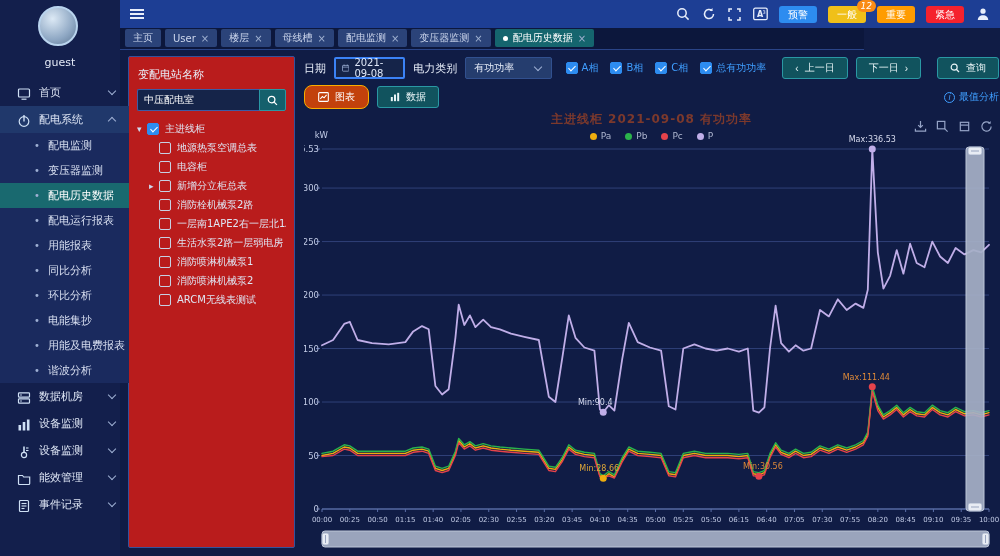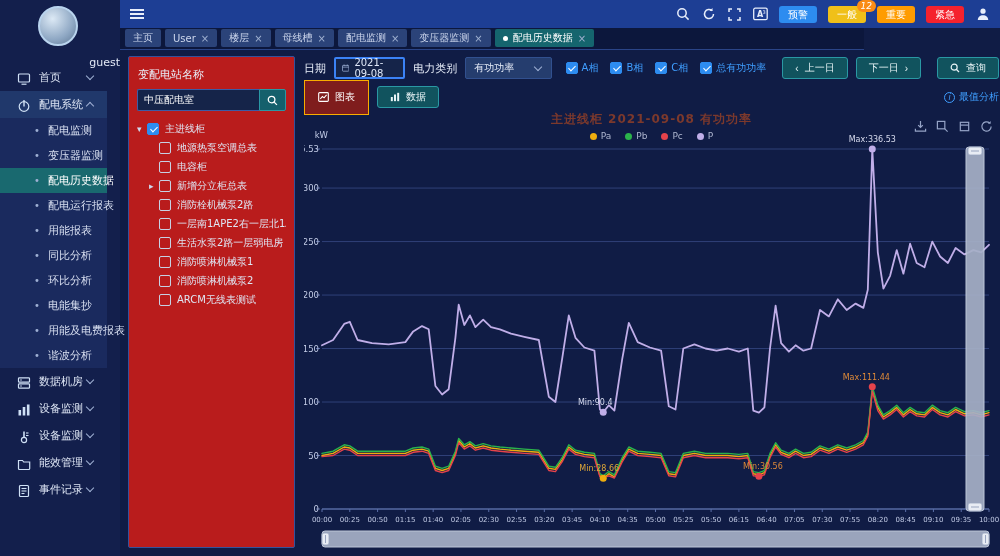--- a/index.html
+++ b/index.html
@@ -4,22 +4,22 @@
 <style>
   * { margin:0; padding:0; box-sizing:border-box; }
   html,body { background:#0a1434; }
   body { font-family:"DejaVu Sans","Liberation Sans",sans-serif; }
   #root { position:relative; width:1000px; height:556px; overflow:hidden; background:#101c45; }
 
   
   .sidebar { position:absolute; left:0; top:0; width:120px; height:556px; background:#131f4c; z-index:5; }
   .avatar { position:absolute; left:38px; top:6px; width:40px; height:40px; border-radius:50%;
             background:radial-gradient(circle at 35% 30%, #dce9f5, #8fa8c4 60%, #5d7795); border:2px solid #b9d4ee; }
-  .guest { position:absolute; top:56px; left:0; width:120px; text-align:right; color:#e3e9f6; font-size:11px; }
-  #menu { position:absolute; top:64px; left:0; width:107px; }
+  .guest { position:absolute; top:56px; left:0; width:120px; text-align:center; color:#e3e9f6; font-size:11px; }
+  #menu { position:absolute; top:79px; left:0; width:129px; }
   .menu-top { height:27px; display:flex; align-items:center; padding-left:17px; cursor:pointer; }
   .menu-top .micon { width:14px; height:14px; margin-right:8px; flex:none; }
   .menu-top .mlabel { color:#dde5f4; font-size:11px; white-space:nowrap; }
   .chev { width:6px; height:6px; border-right:1.4px solid #9fb0d4; border-bottom:1.4px solid #9fb0d4;
           transform:rotate(45deg); margin-left:auto; margin-right:14px; margin-top:-3px; }
   .chev.up { transform:rotate(-135deg); margin-top:3px; }
   .menu-section { background:#1a2a5e; }
   .menu-section .menu-top.parent { background:#20386b; }
   .menu-sub { height:25px; display:flex; align-items:center; padding-left:34px; color:#d7def0; font-size:11px; cursor:pointer; white-space:nowrap; }
   .menu-sub .dot { color:#9fb0d4; margin-right:8px; font-size:10px; }
@@ -79,21 +79,21 @@
   .date-box { width:92px; height:22px; border:2px solid #3b82f6; background:#152449; border-radius:2px;
               display:flex; align-items:center; gap:5px; padding:0 6px; color:#dfe8f8; font-size:10px; cursor:pointer; }
   .sel-box { width:112px; height:22px; background:#253d6e; border:1px solid #31508f; border-radius:2px;
              display:flex; align-items:center; padding:0 8px; color:#e6ecf8; font-size:10px; cursor:pointer; }
   .sel-box .chev { margin-right:2px; }
   #cbgroup { display:flex; align-items:center; gap:12px; margin-left:6px; }
   .cbitem { display:flex; align-items:center; gap:4px; color:#3f9eff; font-size:10px; cursor:pointer; white-space:nowrap; }
   .cbitem .cb { margin-right:0; }
   .btn-teal { height:22px; padding:0 12px; background:#11535e; border:1px solid #2a98a4; border-radius:3px;
               color:#e8f4f6; font-size:10px; display:flex; align-items:center; gap:6px; cursor:pointer; white-space:nowrap; }
-  .btn-yellow { height:35px; padding:0 13px; background:#7f1d1d; border:1px solid #f9ad00; border-radius:0;
+  .btn-yellow { height:24px; padding:0 13px; background:#c2410c; border:1px solid #f9ad00; border-radius:8px;
                 color:#fff; font-size:10px; display:flex; align-items:center; gap:6px; cursor:pointer; white-space:nowrap; }
   .arrow-glyph { font-size:10px; }
   .spacer { flex:1; }
   .maxlink { color:#3f9eff; font-size:10px; display:flex; align-items:center; gap:4px; cursor:pointer; }
   .info-ic { width:11px; height:11px; border:1px solid #3f9eff; border-radius:50%; font-size:8px; line-height:10px;
              text-align:center; color:#3f9eff; font-style:italic; }
 
   
   .chart-area { position:absolute; left:0; top:54px; width:695px; height:440px; }
   .chart-title { position:absolute; top:1px; left:0; width:100%; text-align:center; color:#7c392c;

